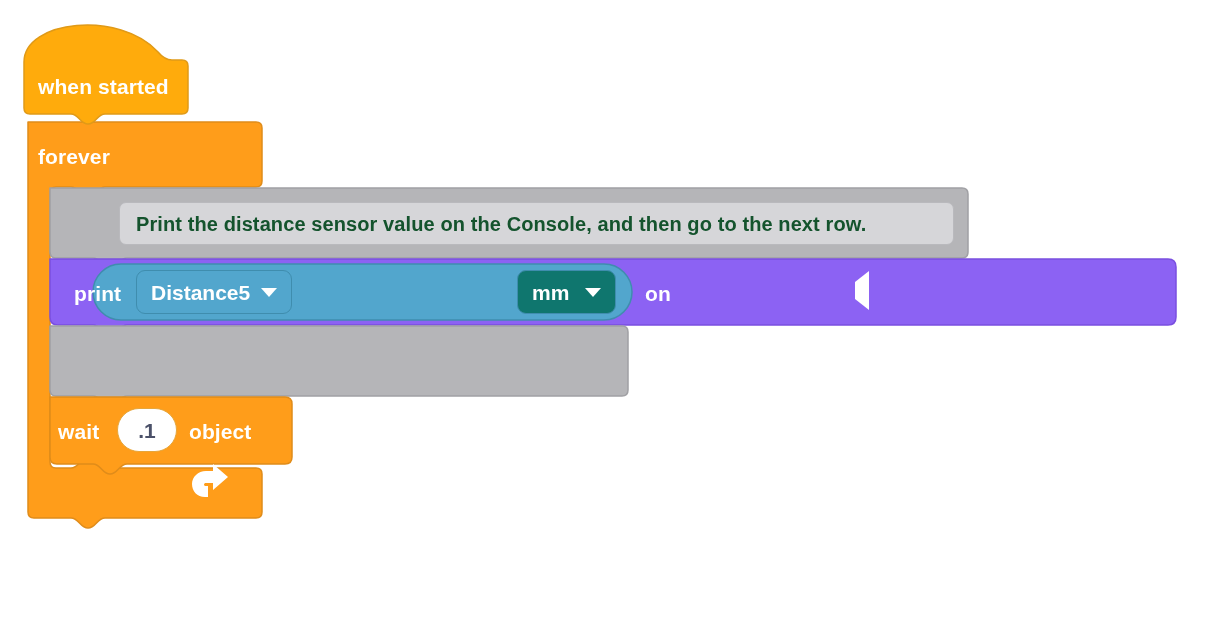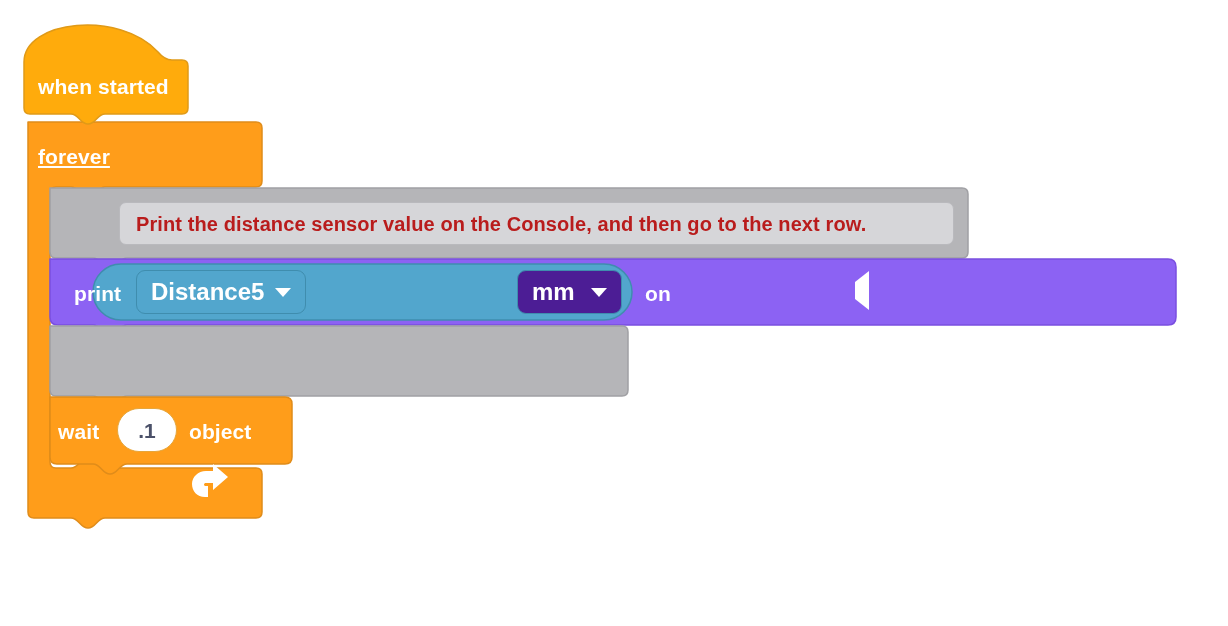--- a/index.html
+++ b/index.html
@@ -31,21 +31,21 @@
   
   .blk-text {
     color: #ffffff;
     font-size: 21px;
     font-weight: bold;
     white-space: nowrap;
     line-height: 1;
     letter-spacing: 0.1px;
   }
   .comment-text {
-    color: #b91c1c;
+    color: #14532d;
     font-size: 20px;
     font-weight: bold;
     white-space: nowrap;
     line-height: 1;
     letter-spacing: 0.1px;
   }
 
   
   svg { display: block; overflow: visible; }
 
@@ -54,41 +54,41 @@
     position: absolute;
     display: flex;
     align-items: center;
     gap: 11px;
     border-radius: 9px;
     box-sizing: border-box;
     padding: 0 14px;
   }
   .field .lbl {
     color: #ffffff;
-    font-size: 24px;
+    font-size: 21px;
     font-weight: bold;
     white-space: nowrap;
     line-height: 1;
   }
   .caret {
     width: 0; height: 0;
     border-left: 8px solid transparent;
     border-right: 8px solid transparent;
     border-top: 9px solid #ffffff;
     flex: 0 0 auto;
   }
 
   
   .field-purple {
     background: #8c62f3;
     border: 1.5px solid #7d52e8;
   }
   
   .field-blue {
-    background: #4c1d95;
+    background: #0f766e;
     border: 1.5px solid #3f8dae;
     gap: 16px;
   }
 
   
   .oval-input {
     position: absolute;
     background: #ffffff;
     border: 1px solid #e6a63b;
     border-radius: 999px;
@@ -237,21 +237,21 @@
                C 205,483 204,483.5 204,484.5
                C 204,485.5 205,486 206,486
                L 208,486
                L 208,497 Z"></path>
     </g>
 
   </svg>
 
   <div class="layer blk-text" style="left:38px; top:76px;">when started</div>
 
-  <div class="layer blk-text" style="left:38px; top:146px;text-decoration:underline;">forever</div>
+  <div class="layer blk-text" style="left:38px; top:146px;">forever</div>
 
   <div class="comment-bubble" style="left:119px; top:202px; width:835px; height:43px;">
     <span class="comment-text">Print the distance sensor value on the Console, and then go to the next row.</span>
   </div>
 
   <div class="layer blk-text" style="left:74px; top:283px;">print</div>
 
   <div class="field field-purple" style="left:136px; top:270px; height:44px; background:#52a6cd; border-color:#3f8dae;">
     <span class="lbl">Distance5</span>
     <span class="caret"></span>

